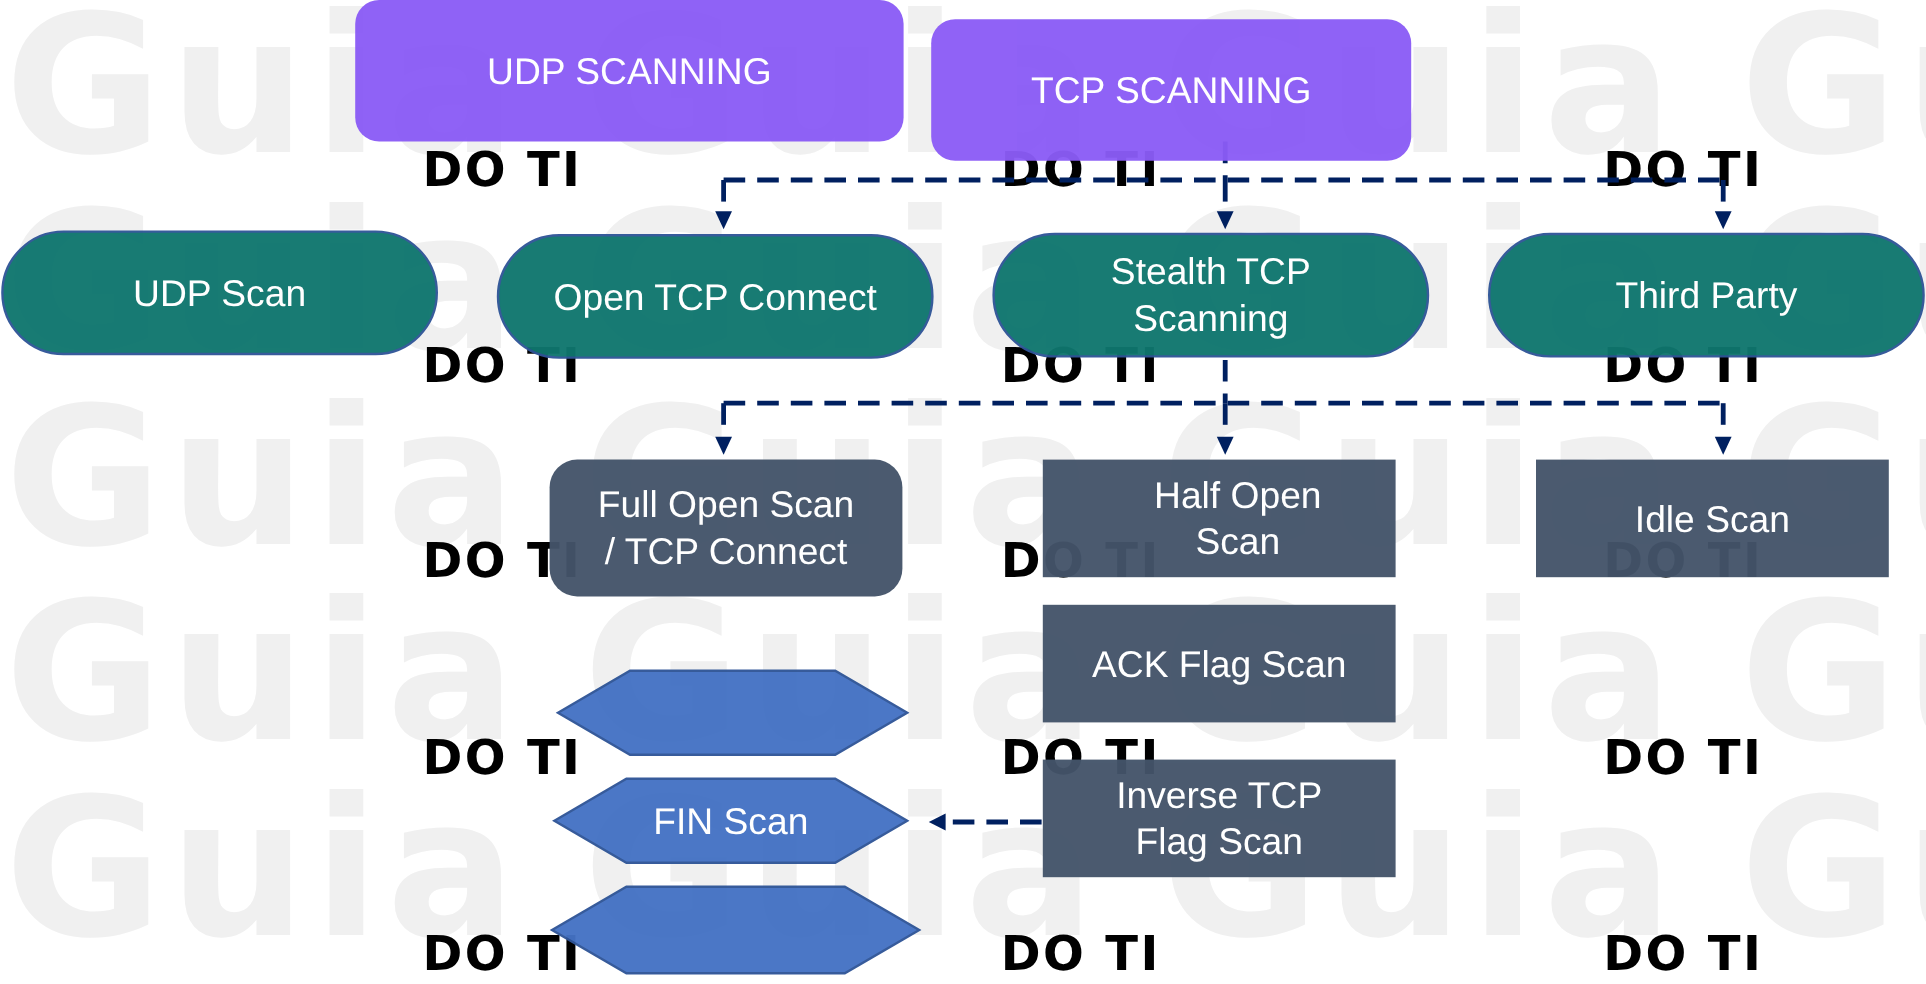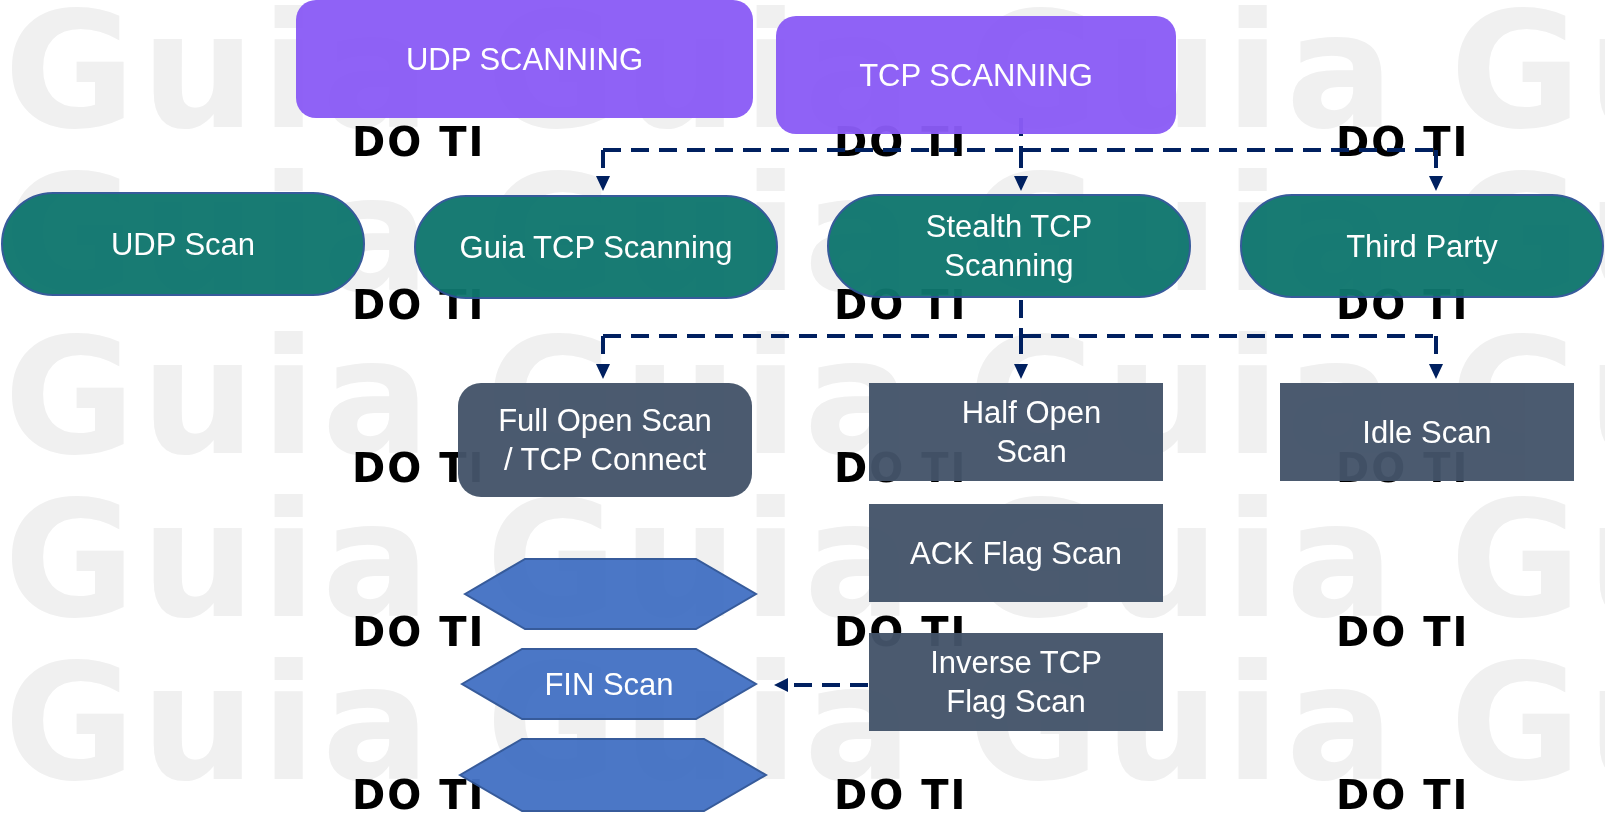--- a/index.html
+++ b/index.html
@@ -178,21 +178,21 @@
   <span class="label">UDP SCANNING</span>
 </div>
 <div class="node header-box" style="left:776px; top:16px; width:400px; height:118px;">
   <span class="label">TCP SCANNING</span>
 </div>
 
 <div class="node pill" style="left:1px; top:192px; width:364px; height:104px;">
   <span class="label">UDP Scan</span>
 </div>
 <div class="node pill" style="left:414px; top:195px; width:364px; height:104px;">
-  <span class="label">Guia TCP Scanning</span>
+  <span class="label">Open TCP Connect</span>
 </div>
 <div class="node pill" style="left:827px; top:194px; width:364px; height:104px;">
   <span class="label">Stealth TCP
 Scanning</span>
 </div>
 <div class="node pill" style="left:1240px; top:194px; width:364px; height:104px;">
   <span class="label">Third Party</span>
 </div>
 
 <div class="node rect" style="left:458px; top:383px; width:294px; height:114px;border-radius:23px;">

